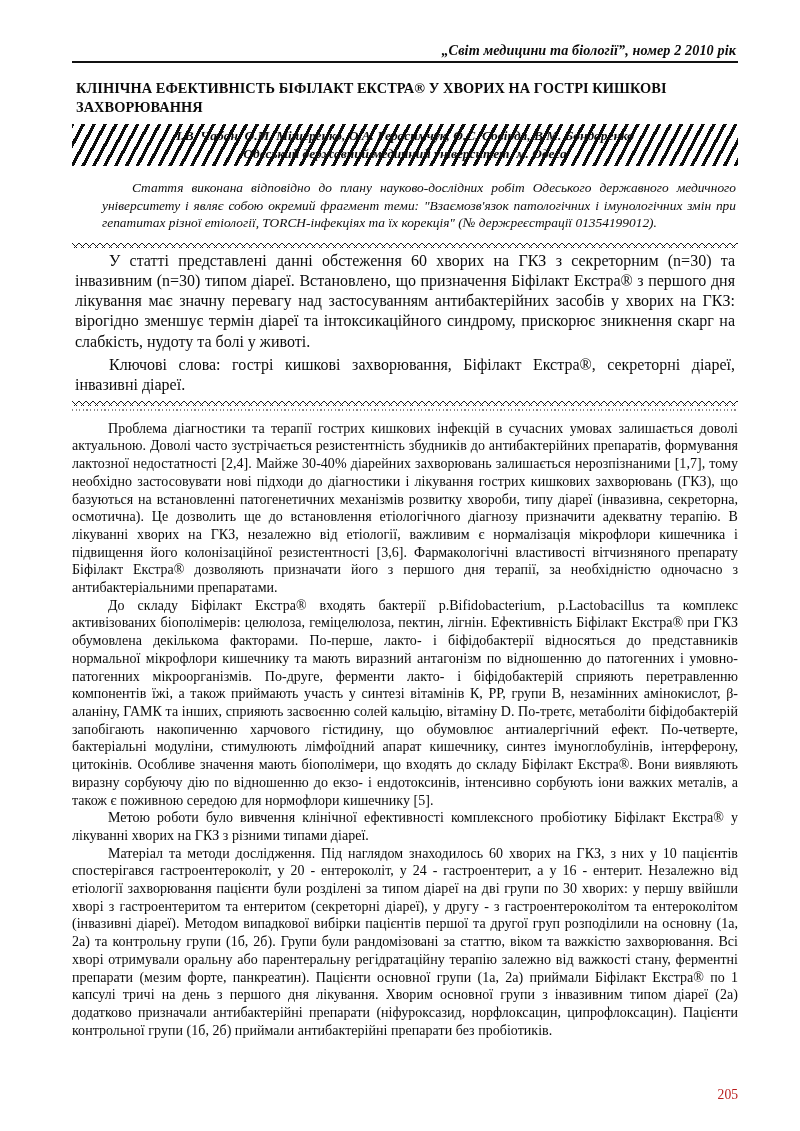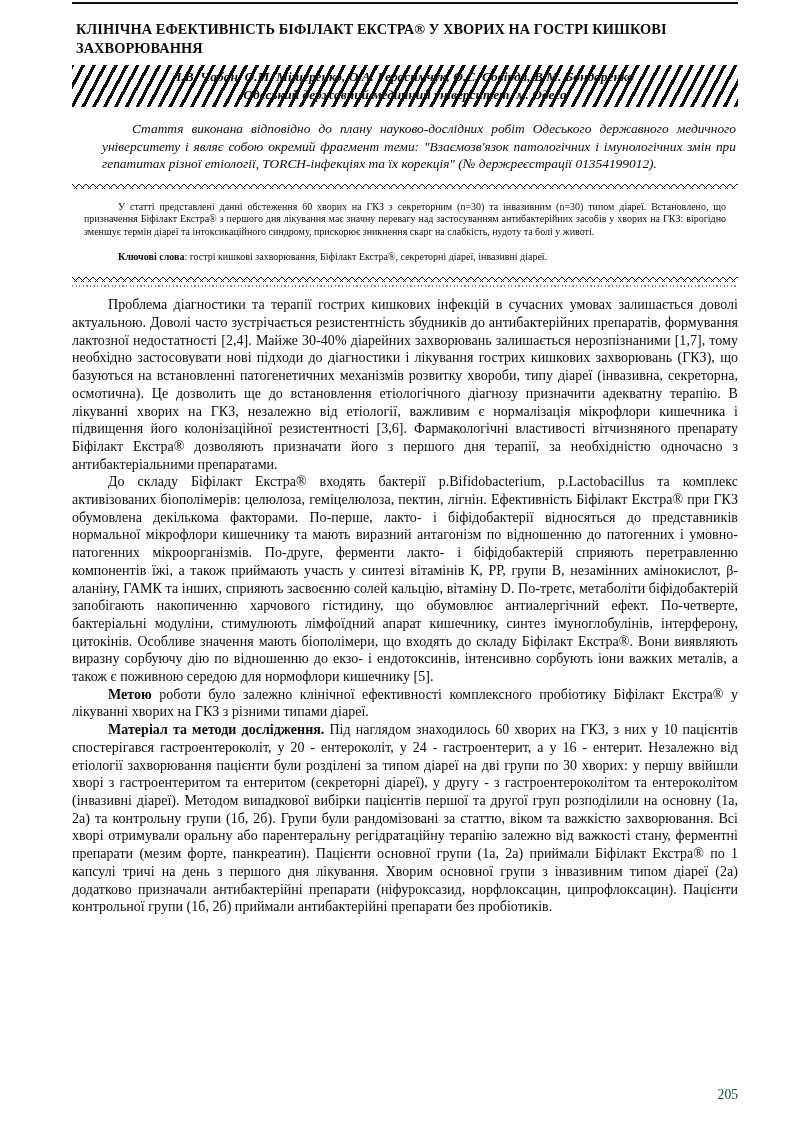--- a/index.html
+++ b/index.html
@@ -116,63 +116,64 @@
   .wavy.bottom { margin: 3px 0 0 0; }
   .dotrule {
     height: 2px;
     margin-top: 3px;
     background-image: repeating-linear-gradient(to right,
         #8a8a8a 0px, #8a8a8a 1.2px, rgba(255,255,255,0) 1.2px, rgba(255,255,255,0) 3.6px);
   }
 
   
   .abstract p {
-    margin: 12px;
-    font-size: 10px;
+    margin: 3px;
+    font-size: 16px;
     line-height: 1.27;
     text-align: justify;
     text-indent: 34px;
   }
   .keywords {
     margin: 0;
     font-size: 13.5px;
     line-height: 1.27;
     text-align: left;
     text-indent: 34px;
   }
-  .keywords b { font-weight: bold; }
+  .keywords b { font-weight: normal; }
 
   
   .body {
     margin-top: 9px;
   }
   .body p {
     margin: 0;
     font-size: 14px;
     line-height: 1.265;
     text-align: justify;
     text-indent: 36px;
     letter-spacing: 0.03px;
   }
-  .body p b { font-weight: bold; }
+  .body p b { font-weight: normal; }
 
   
   .folio {
     position: absolute;
     right: 62px;
     bottom: 28px;
     font-size: 13.6px;
-    color: #14532d;
+    color: #b91c1c;
   }
 </style>
 </head>
 <body>
 
 <div class="page">
 
+  <div class="runhead">„Світ медицини та біології”, номер 2 2010 рік</div>
   <div class="runhead-rule"></div>
 
 
   <div class="title">КЛІНІЧНА ЕФЕКТИВНІСТЬ БІФІЛАКТ ЕКСТРА® У ХВОРИХ НА ГОСТРІ КИШКОВІ ЗАХВОРЮВАННЯ</div>
 
   <div class="authors-block">
     <div class="authors-line">І.В. Чабан, О.М. Міщеренко, О.А. Герасимчук, О.С. Совірда, В.М. Бондаренко</div>
     <div class="authors-line">Одеський державний медичний університет, м. Одеса</div>
     <div class="hatch"></div>
   </div>
@@ -185,18 +186,18 @@
     <p>У статті представлені данні обстеження 60 хворих на ГКЗ з секреторним (n=30) та інвазивним (n=30) типом діареї. Встановлено, що призначення Біфілакт Екстра® з першого дня лікування має значну перевагу над застосуванням антибактерійних засобів у хворих на ГКЗ: вірогідно зменшує термін діареї та інтоксикаційного синдрому, прискорює зникнення скарг на слабкість, нудоту та болі у животі.</p>
     <p class="keywords"><b>Ключові слова</b><span>: гострі кишкові захворювання, Біфілакт Екстра®, секреторні діареї, інвазивні діареї.</span></p>
   </div>
 
   <div class="wavy bottom"></div>
   <div class="dotrule"></div>
 
   <div class="body">
     <p>Проблема діагностики та терапії гострих кишкових інфекцій в сучасних умовах залишається доволі актуальною. Доволі часто зустрічається резистентність збудників до антибактерійних препаратів, формування лактозної недостатності [2,4]. Майже 30-40% діарейних захворювань залишається нерозпізнаними [1,7], тому необхідно застосовувати нові підходи до діагностики і лікування гострих кишкових захворювань (ГКЗ), що базуються на встановленні патогенетичних механізмів розвитку хвороби, типу діареї (інвазивна, секреторна, осмотична). Це дозволить ще до встановлення етіологічного діагнозу призначити адекватну терапію. В лікуванні хворих на ГКЗ, незалежно від етіології, важливим є нормалізація мікрофлори  кишечника і підвищення його колонізаційної резистентності [3,6]. Фармакологічні властивості вітчизняного препарату Біфілакт Екстра® дозволяють призначати його з першого дня терапії, за необхідністю одночасно з антибактеріальними препаратами.</p>
     <p>До складу Біфілакт Екстра®  входять бактерії p.Bifidobacterium, p.Lactobacillus та комплекс активізованих біополімерів: целюлоза, геміцелюлоза, пектин, лігнін. Ефективність Біфілакт Екстра® при ГКЗ обумовлена декількома факторами. По-перше, лакто- і біфідобактерії відносяться до представників нормальної мікрофлори кишечнику та мають виразний антагонізм по відношенню до патогенних і умовно-патогенних мікроорганізмів. По-друге, ферменти лакто- і біфідобактерій сприяють перетравленню компонентів їжі, а також приймають участь у синтезі вітамінів К, РР, групи В, незамінних амінокислот, β-аланіну, ГАМК та інших, сприяють засвоєнню солей кальцію, вітаміну D. По-третє, метаболіти біфідобактерій запобігають накопиченню харчового гістидину, що обумовлює антиалергічний ефект. По-четверте, бактеріальні модуліни, стимулюють лімфоїдний апарат кишечнику, синтез імуноглобулінів, інтерферону, цитокінів. Особливе значення мають біополімери, що входять до складу Біфілакт Екстра®. Вони виявляють виразну сорбуючу дію по відношенню до екзо- і ендотоксинів, інтенсивно сорбують іони важких металів, а також є поживною середою для нормофлори кишечнику [5].</p>
-    <p><b>Метою</b><span> роботи було залежно клінічної ефективності комплексного пробіотику Біфілакт Екстра®  у лікуванні хворих на ГКЗ з різними типами діареї.</span></p>
+    <p><b>Метою</b><span> роботи було вивчення клінічної ефективності комплексного пробіотику Біфілакт Екстра®  у лікуванні хворих на ГКЗ з різними типами діареї.</span></p>
     <p><b>Матеріал та методи дослідження.</b><span> Під наглядом знаходилось 60 хворих на ГКЗ, з них у 10 пацієнтів спостерігався гастроентероколіт, у 20 - ентероколіт, у 24 - гастроентерит, а у 16 - ентерит. Незалежно від етіології захворювання пацієнти були розділені за типом діареї на дві групи по 30 хворих: у першу  ввійшли хворі  з гастроентеритом та ентеритом (секреторні діареї), у другу - з гастроентероколітом та ентероколітом (інвазивні діареї). Методом випадкової вибірки пацієнтів першої та другої груп розподілили на основну (1а, 2а) та контрольну групи (1б, 2б). Групи були рандомізовані за статтю, віком та важкістю захворювання. Всі хворі отримували оральну або парентеральну регідратаційну терапію залежно від важкості стану, ферментні препарати (мезим форте, панкреатин). Пацієнти основної групи (1а, 2а) приймали  Біфілакт Екстра® по 1 капсулі тричі на день з першого дня лікування. Хворим основної групи з інвазивним типом діареї (2а) додатково призначали антибактерійні препарати (ніфуроксазид, норфлоксацин, ципрофлоксацин). Пацієнти контрольної групи (1б, 2б) приймали антибактерійні препарати без пробіотиків.</span></p>
   </div>
 
   <div class="folio">205</div>
 </div>
 
 </body></html>

